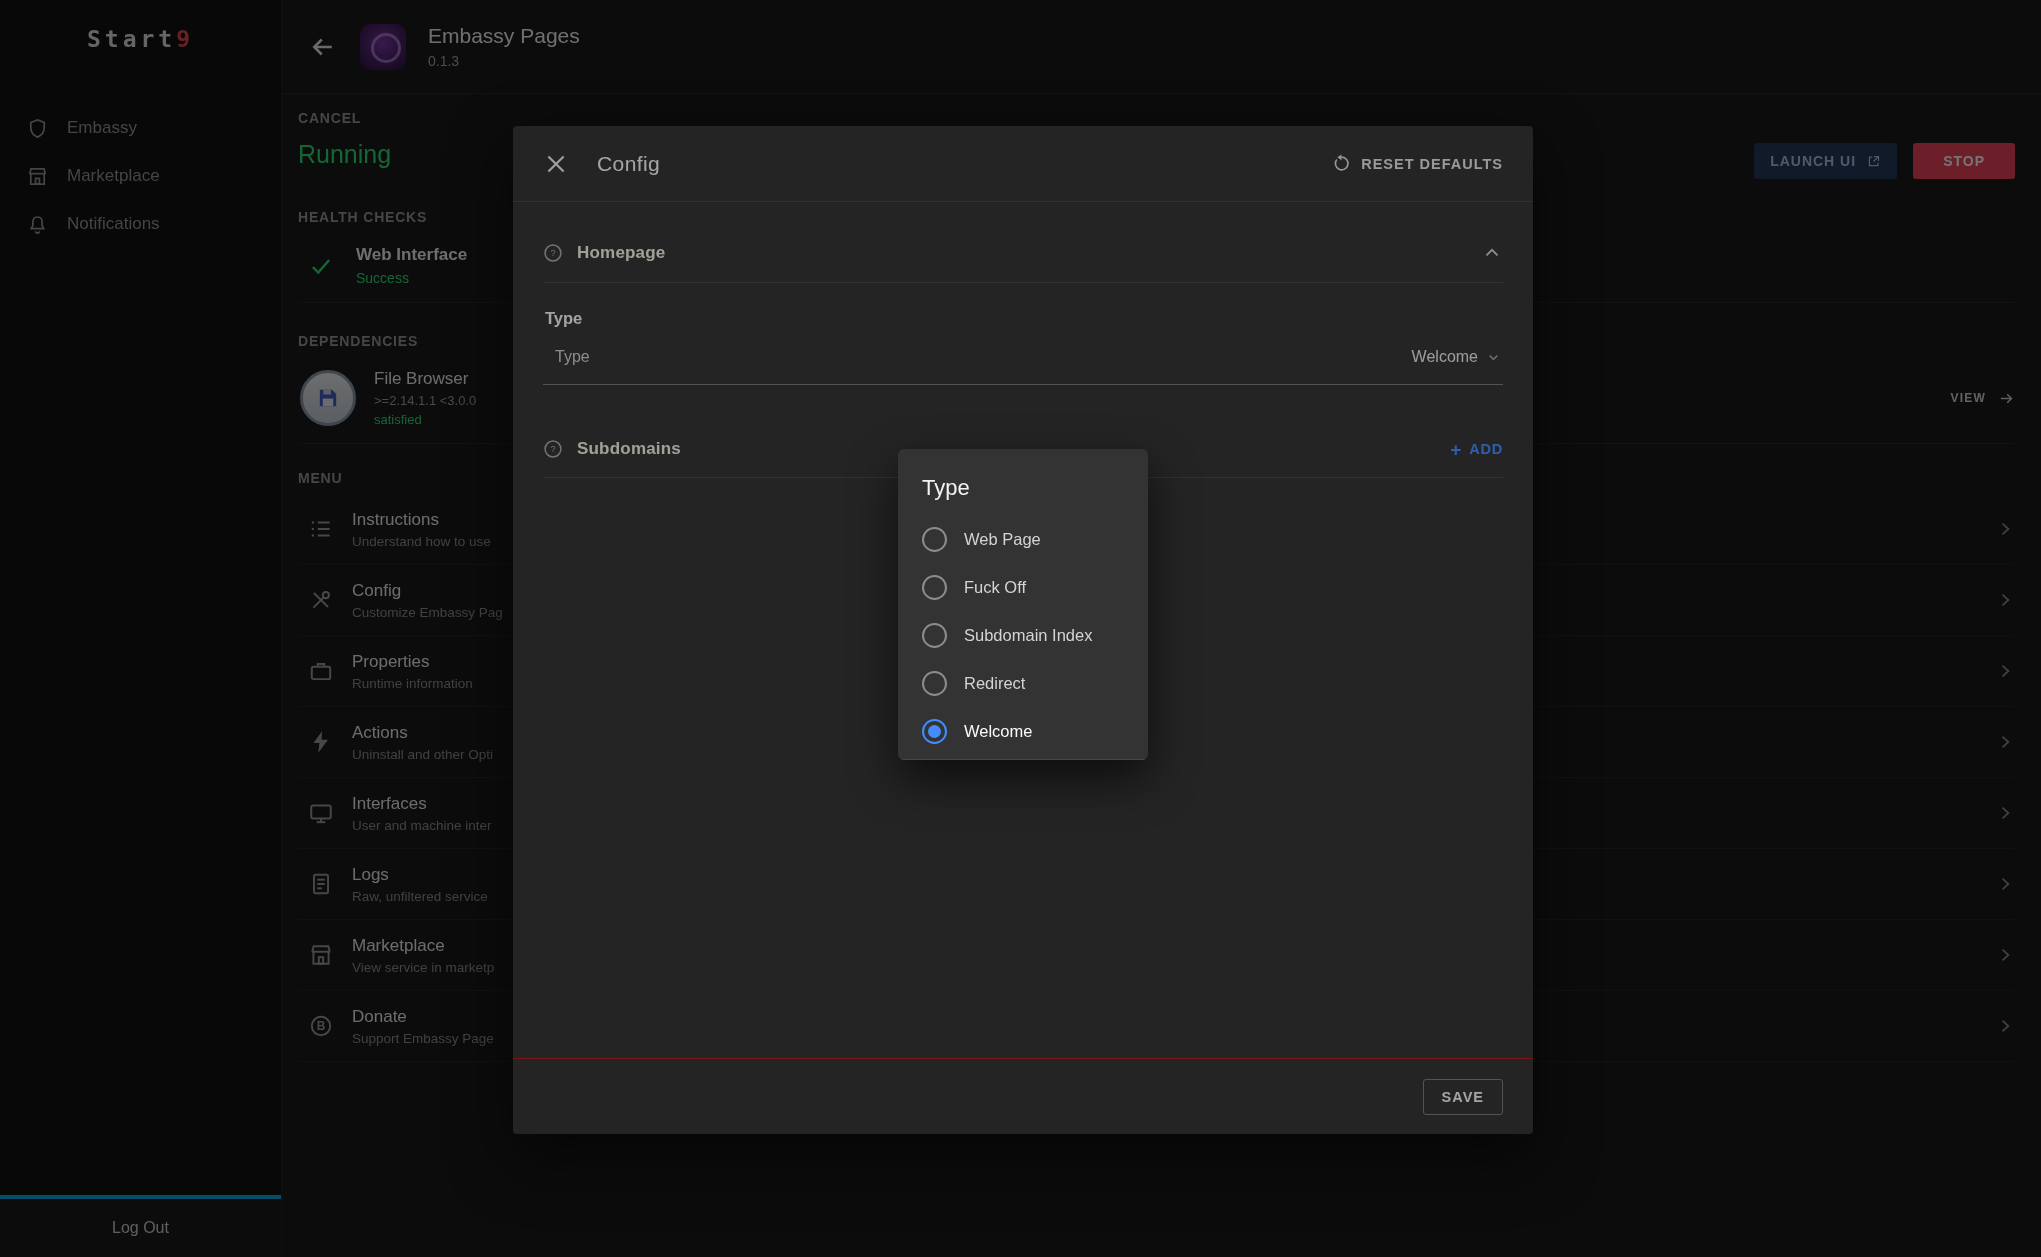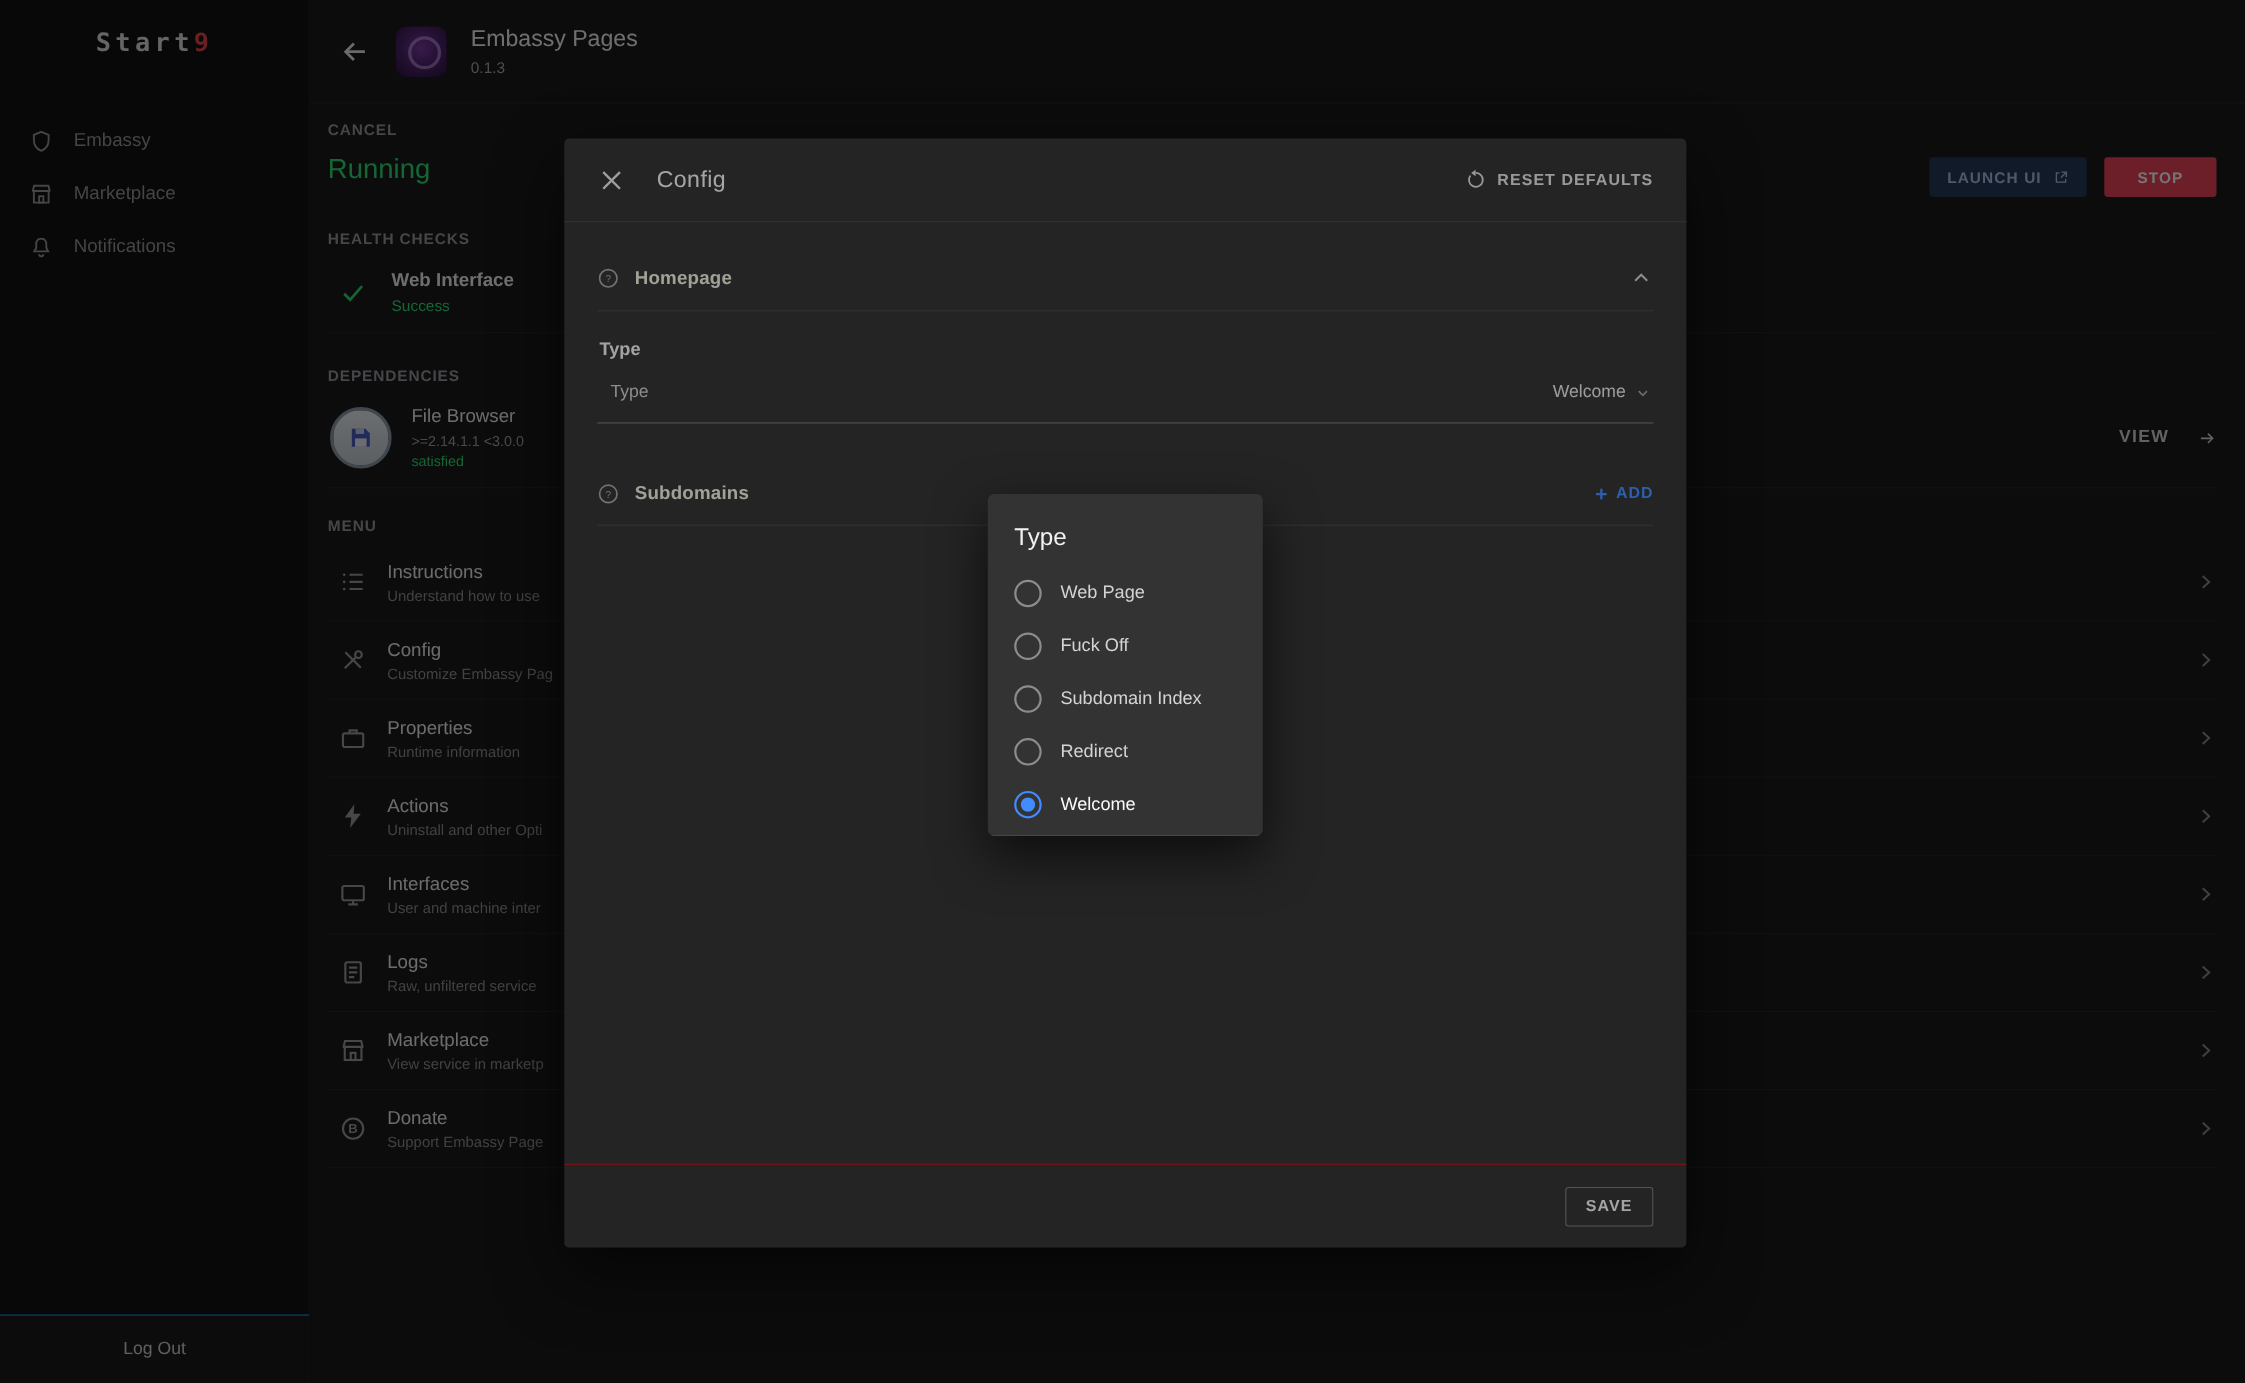--- a/index.html
+++ b/index.html
@@ -11,21 +11,21 @@
   svg{display:block;}
 
   
   .sidebar{position:absolute;left:0;top:0;width:282px;height:1257px;background:#121212;border-right:1px solid #262626;z-index:1;}
   .logo{margin-top:26px;text-align:center;font-family:"DejaVu Sans Mono",monospace;font-size:23px;letter-spacing:4px;color:#dcdcdc;font-weight:bold;}
   .logo .accent{color:var(--logo-accent);}
   .nav{margin-top:52px;}
   .nav-item{height:48px;display:flex;align-items:center;padding-left:26px;gap:18px;color:#97979f;font-size:17px;cursor:pointer;}
   .nav-item.active{color:#ffffff;font-weight:600;}
   .nav-item .ico{width:23px;height:23px;flex:0 0 auto;}
-  .logout-row{position:absolute;bottom:0;left:0;width:100%;height:62px;background:#1b1b1b;border-top:1px solid #0ea5e9;display:flex;align-items:center;justify-content:center;color:#cfcfcf;font-size:16px;cursor:pointer;}
+  .logout-row{position:absolute;bottom:0;left:0;width:100%;height:62px;background:#1b1b1b;border-top:4px solid #0ea5e9;display:flex;align-items:center;justify-content:center;color:#cfcfcf;font-size:16px;cursor:pointer;}
 
   
   .main{position:absolute;left:282px;top:0;right:0;bottom:0;background:#1b1b1b;z-index:1;}
   .main-header{height:94px;border-bottom:1px solid #2c2c2c;display:flex;align-items:center;padding:0 26px;gap:22px;}
   .back{width:30px;height:30px;color:#e8e8e8;}
   .app-icon{width:46px;height:46px;border-radius:10px;background:radial-gradient(circle at 50% 42%, #7b3aa6 0%, #4a2268 55%, #2c1340 100%);position:relative;flex:0 0 auto;}
   .app-icon::after{content:"";position:absolute;left:11px;top:9px;width:24px;height:24px;border-radius:50%;border:3px solid rgba(220,180,255,.55);}
   .title-block .app-title{font-size:21px;color:#f2f2f2;}
   .title-block .app-version{font-size:14px;color:#a8a8a8;margin-top:5px;}
   .page{padding:0 26px 0 16px;position:relative;}
@@ -38,21 +38,21 @@
   .health-sec{margin-top:40px;}
   .health-row{margin-top:16px;display:flex;align-items:center;gap:22px;padding:4px 0 16px 10px;border-bottom:1px solid #292929;}
   .hc-name{font-size:17px;color:#f0f0f0;font-weight:600;}
   .hc-result{font-size:14px;color:var(--success);margin-top:5px;}
   .dep-sec{margin-top:30px;}
   .dep-row{margin-top:14px;display:flex;align-items:center;gap:18px;padding:6px 0 16px 2px;border-bottom:1px solid #292929;}
   .dep-avatar{width:56px;height:56px;border-radius:50%;background:linear-gradient(#eceff1,#c5cfd6);border:3px solid #8a99a8;display:flex;align-items:center;justify-content:center;flex:0 0 auto;}
   .dep-name{font-size:17px;color:#ededed;}
   .dep-version{font-size:13px;color:#a0a0a8;margin-top:4px;}
   .dep-status{font-size:13px;color:var(--success);margin-top:4px;}
-  .dep-view{margin-left:auto;display:flex;align-items:center;gap:26px;color:#d6d6d6;font-size:16px;letter-spacing:1.2px;font-weight:600;cursor:pointer;}
+  .dep-view{margin-left:auto;display:flex;align-items:center;gap:12px;color:#d6d6d6;font-size:12px;letter-spacing:1.2px;font-weight:600;cursor:pointer;}
   .menu-sec{margin-top:26px;}
   .menu-list{margin-top:8px;}
   .menu-row{height:71px;display:flex;align-items:center;gap:18px;border-bottom:1px solid #272727;padding-left:10px;cursor:pointer;}
   .menu-row .ico{width:26px;height:26px;color:#9b9ba3;flex:0 0 auto;}
   .mi-title{font-size:17px;color:#ececec;}
   .mi-sub{font-size:13.5px;color:#8f8f97;margin-top:4px;}
   .menu-chev{margin-left:auto;color:#8d8d95;width:20px;height:20px;}
 
   
   .backdrop{position:absolute;inset:0;background:rgba(0,0,0,.32);}

